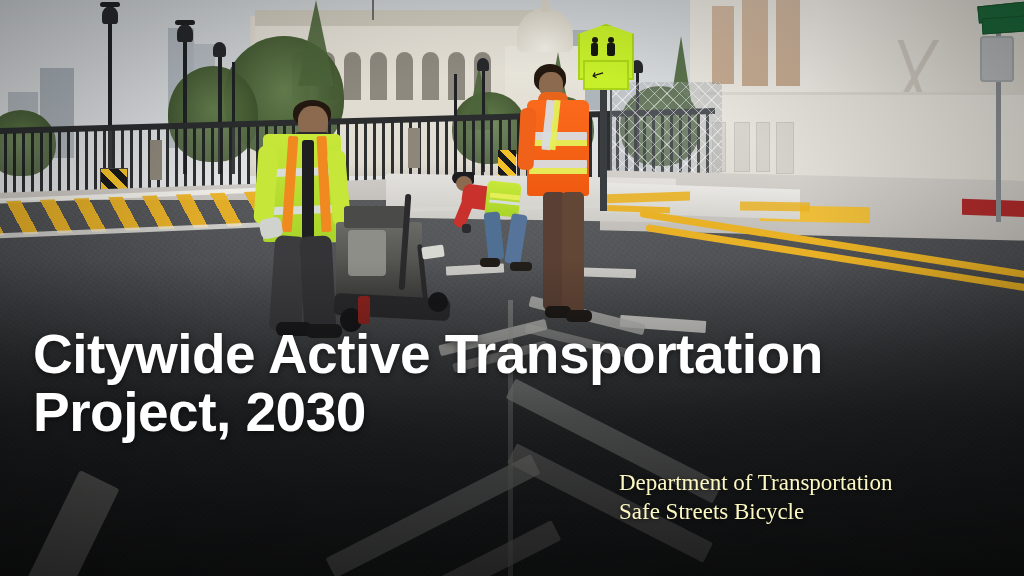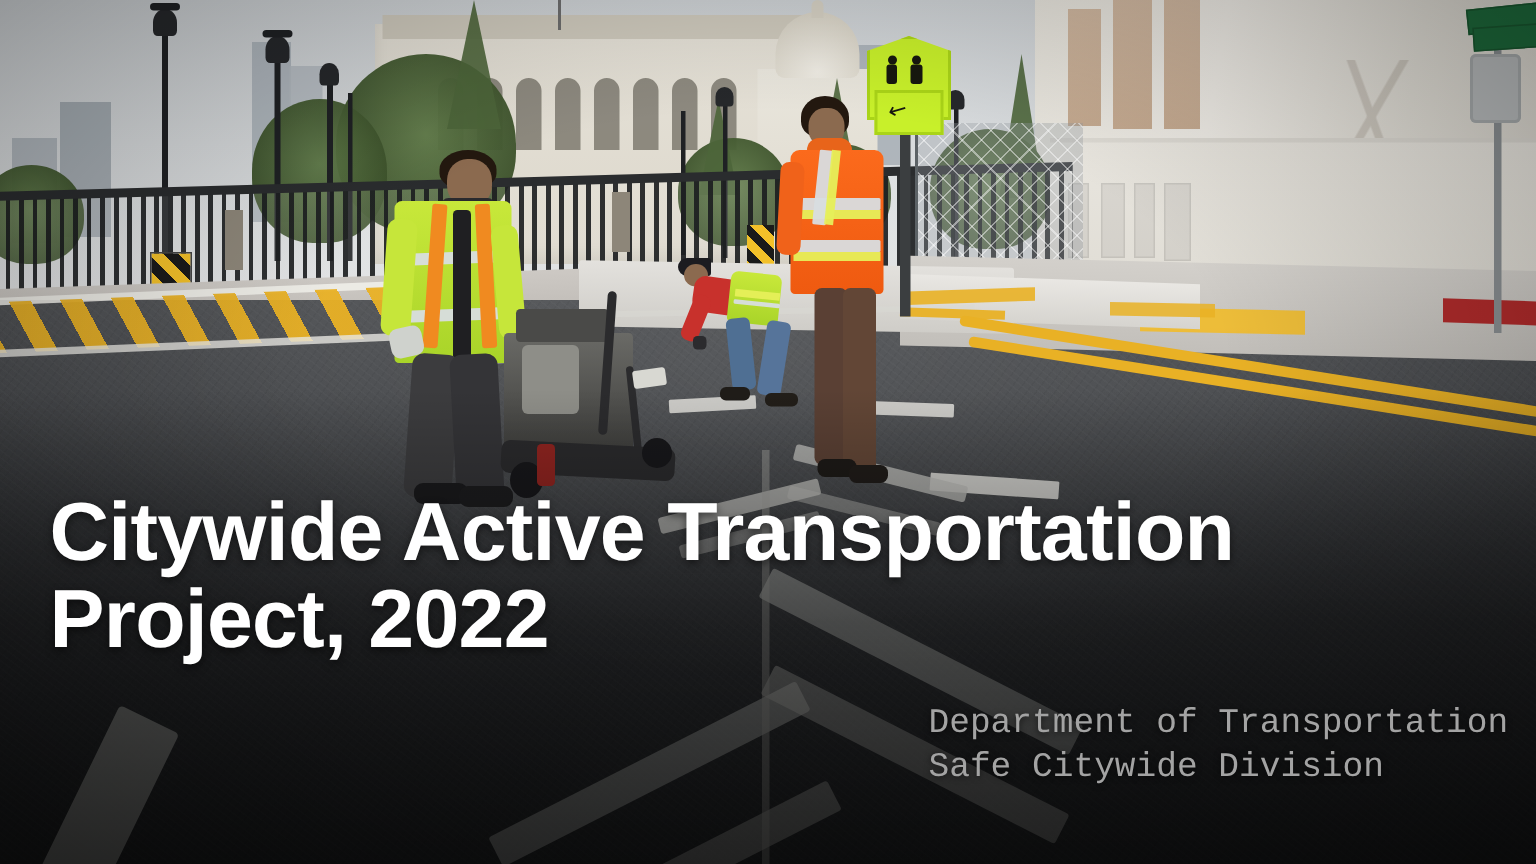--- a/index.html
+++ b/index.html
@@ -353,22 +353,22 @@
     font-weight: bold;
     font-size: 55px;
     line-height: 58px;
     letter-spacing: -0.5px;
     text-shadow: 0 2px 6px rgba(0,0,0,.55);
     white-space: pre-line;
   }
   #subtitle {
     position: absolute;
     left: 619px; top: 468px;
-    color: #a3a3a3;
-    font-family: Liberation Mono, monospace;
+    color: #fef9c3;
+    font-family: Liberation Serif, serif;
     font-size: 23px;
     line-height: 29px;
     text-shadow: 0 1px 4px rgba(0,0,0,.6);
   }
   #subtitle div { white-space: nowrap; }
 </style>
 </head>
 <body>
 
 <div id="slide">
@@ -567,20 +567,20 @@
       <div class="mach" style="position:absolute; left:340px; top:308px; width:22px; height:24px; background:#17171a; border-radius:50%;"></div>
       <div class="mach" style="position:absolute; left:428px; top:292px; width:20px; height:20px; background:#17171a; border-radius:50%;"></div>
       <div class="mach" style="position:absolute; left:422px; top:246px; width:22px; height:12px; background:#d8d8d2; border-radius:2px; transform:rotate(-8deg);"></div>
       <div class="mach" style="position:absolute; left:358px; top:296px; width:12px; height:28px; background:#8f2420; border-radius:3px;"></div>
     </div>
 
     <div class="layer" id="vignette"></div>
   </div>
 
   <div id="title">Citywide Active Transportation
-Project, 2022</div>
+Project, 2030</div>
 
   <div id="subtitle">
     <div>Department of Transportation</div>
-    <div>Safe Citywide Division</div>
+    <div>Safe Streets Bicycle</div>
   </div>
 
 </div>
 
 </body></html>

